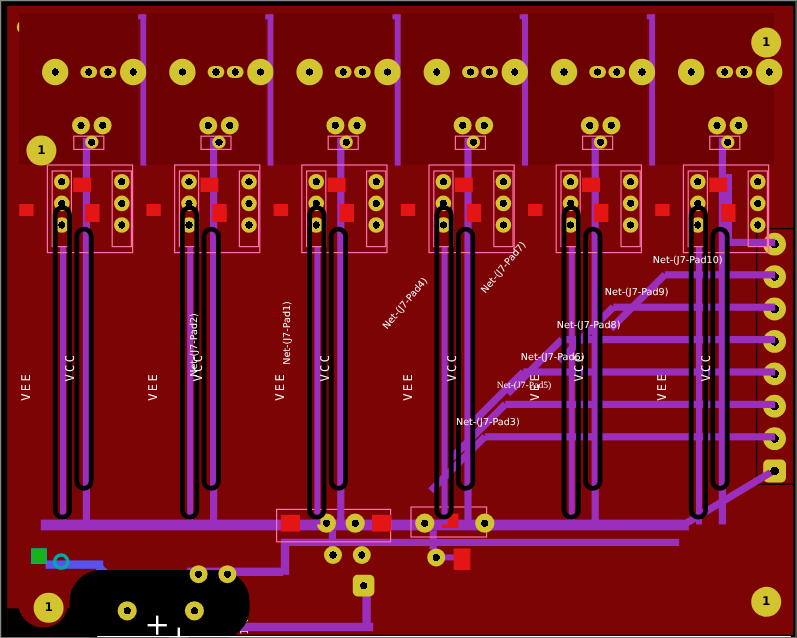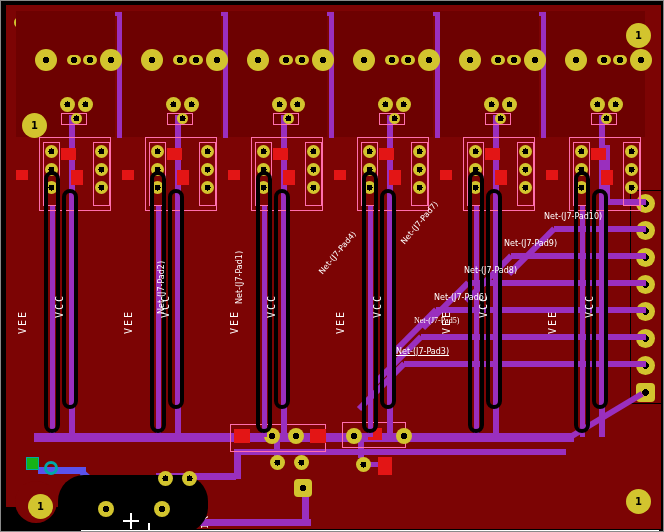--- a/index.html
+++ b/index.html
@@ -286,21 +286,21 @@
   </div>
 <div class="netlabel" style="left: 160px; top: 300px; transform: rotate(-90deg); transform-origin: left bottom;">Net-(J7-Pad2)</div>
       <div class="netlabel" style="left: 238px; top: 290px; transform: rotate(-90deg); transform-origin: left bottom;">Net-(J7-Pad1)</div>
       <div class="netlabel" style="left: 318px; top: 262px; transform: rotate(-50deg); transform-origin: left bottom;">Net-(J7-Pad4)</div>
       <div class="netlabel" style="left: 400px; top: 232px; transform: rotate(-50deg); transform-origin: left bottom;">Net-(J7-Pad7)</div>
       <div class="netlabel" style="left: 538px; top: 207px;">Net-(J7-Pad10)</div>
       <div class="netlabel" style="left: 498px; top: 234px;">Net-(J7-Pad9)</div>
       <div class="netlabel" style="left: 458px; top: 261px;">Net-(J7-Pad8)</div>
       <div class="netlabel" style="left: 428px; top: 288px;">Net-(J7-Pad6)</div>
       <div class="netlabel" style="left: 408px; top: 311px; font-family: Liberation Serif, serif;">Net-(J7-Pad5)</div>
-      <div class="netlabel" style="left: 390px; top: 342px; text-decoration: underline;">Net-(J7-Pad3)</div>
+      <div class="netlabel" style="left: 374px; top: 342px;">Net-(J7-Pad3)</div>
       <div class="mhole" style="left: 16px; top: 108px;">1</div>
       <div class="mhole" style="left: 620px; top: 18px;">1</div>
       <div class="mhole" style="left: 22px; top: 489px;">1</div>
       <div class="mhole" style="left: 620px; top: 484px;">1</div>
     </div>
   <div class="cross" style="left:122px;top:512px"></div>
   <div class="cross" style="left:140px;top:522px"></div>
   <div class="sheetline"></div>
 </div>
 

